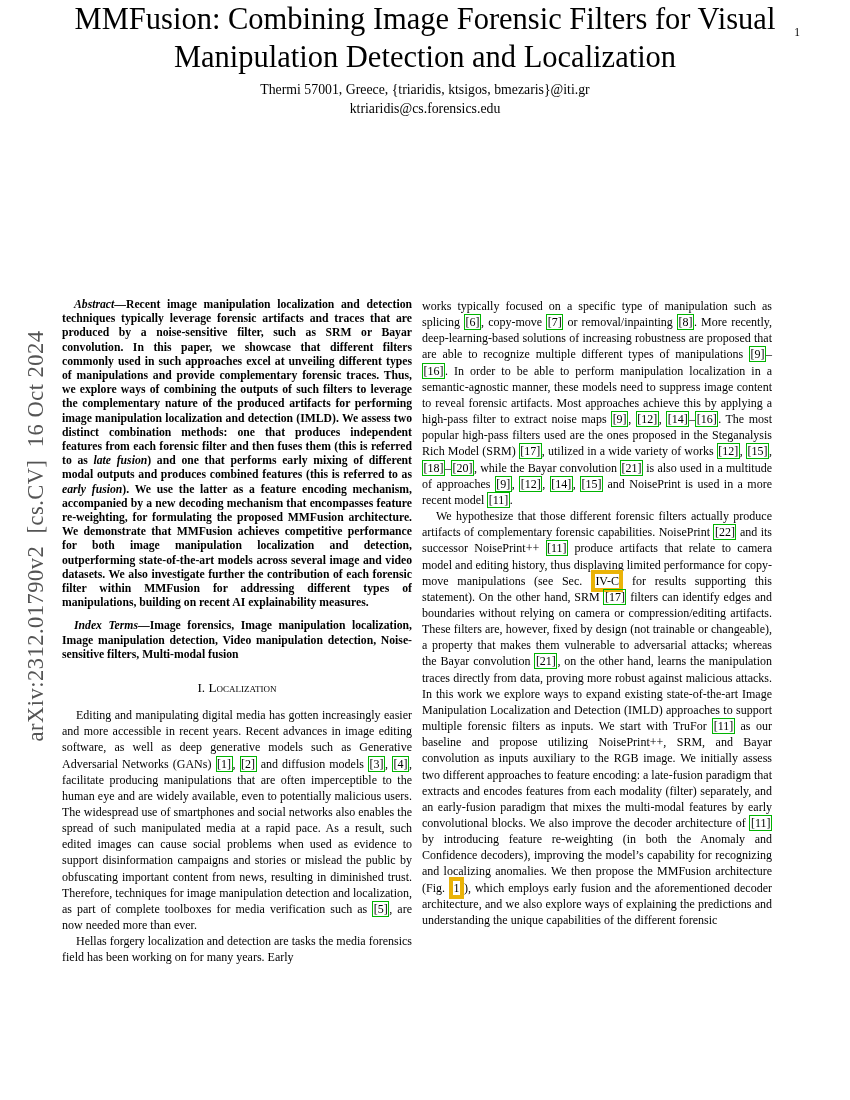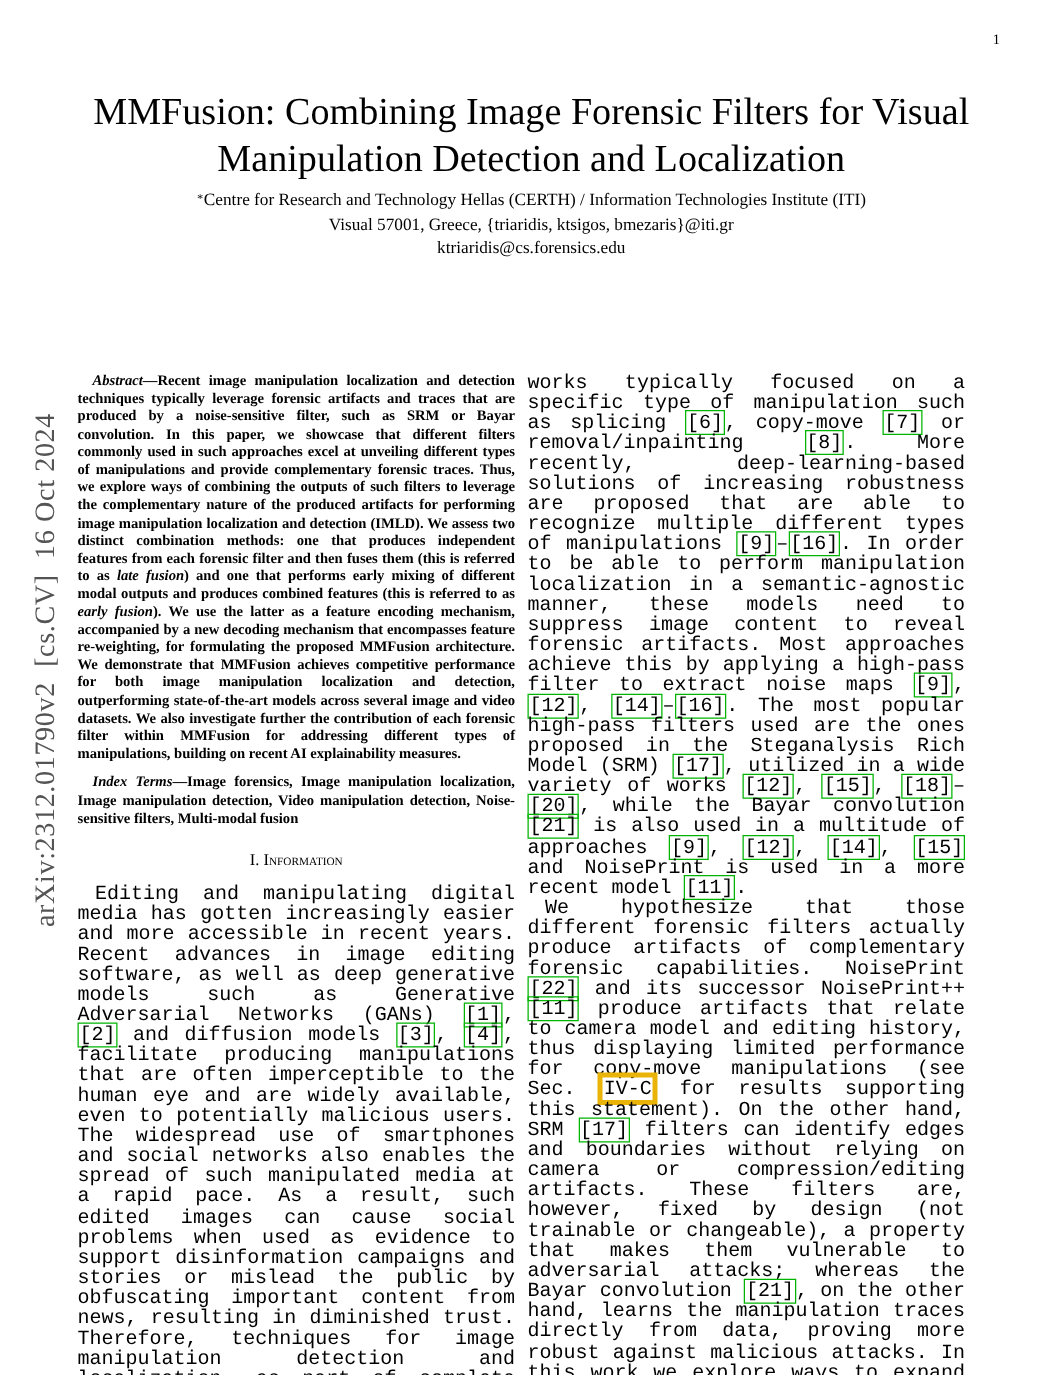--- a/index.html
+++ b/index.html
@@ -9,70 +9,69 @@
     background:#ffffff; color:#000;
     font-family:"Liberation Serif","DejaVu Serif",serif;
     overflow:hidden;
   }
   .pagenum { position:absolute; top:26px; right:50px; font-size:11.5px; }
   .arxiv {
     position:absolute; left:36px; top:536px;
     transform:translate(-50%,-50%) rotate(-90deg);
     white-space:pre; font-size:22.5px; letter-spacing:0.5px; color:#545454;
   }
-  .head { padding-top:70px; text-align:center; }
+  .head { text-align:center; }
   .title { font-weight:400; font-size:30.5px; line-height:38px; width:724px; margin:0 auto; }
   .authors { margin-top:15px; font-size:14.3px; }
   .affils { margin-top:5px; font-size:13.8px; line-height:18.6px; }
   sup { font-size:62%; vertical-align:baseline; position:relative; top:-0.45em; }
   .content { position:absolute; top:298px; left:62px; width:726px; display:flex; gap:10px; }
   .col { width:350px; }
   .abstract, .idxterms {
     font-size:11.7px; font-weight:bold; line-height:14.2px;
     text-align:justify; hyphens:auto; -webkit-hyphens:auto;
   }
   .abstract { margin-bottom:9px; text-indent:12px; }
   .idxterms { margin-bottom:18px; text-indent:12px; }
   .lead { font-style:italic; }
   .sec { font-weight:400; font-size:13.2px; text-align:center; margin:17px 0 11px; }
   .sc { font-variant:small-caps; }
   .body {
-    font-size:16px; line-height:16.15px; text-align:justify;
-    hyphens:auto;font-family:Liberation Mono, monospace; -webkit-hyphens:auto;
+    font-size:12px; line-height:16.15px; text-align:justify;
+    hyphens:auto; -webkit-hyphens:auto;
   }
   .ind { text-indent:14px; }
   .cbox { border:1px solid #00b400; padding:0 0.5px; }
   .rbox { border:4px solid #eab308; padding:0 0.5px; }
 </style>
 </head>
 <body>
 
 <div class="page">
 
   <div class="pagenum">1</div>
 
   <div class="arxiv">arXiv:2312.01790v2  [cs.CV]  16 Oct 2024</div>
 
   <header class="head">
     <h1 class="title">MMFusion: Combining Image Forensic Filters for Visual Manipulation Detection and Localization</h1>
     <div class="affils">
-      <div><sup>∗</sup>Centre for Research and Technology Hellas (CERTH) / Information Technologies Institute (ITI)</div>
-      <div>Visual 57001, Greece, {triaridis, ktsigos, bmezaris}@iti.gr</div>
+      <div>Thermi 57001, Greece, {triaridis, ktsigos, bmezaris}@iti.gr</div>
       <div>ktriaridis@cs.forensics.edu</div>
     </div>
   </header>
 
   <div class="content">
 
     <div class="col">
       <p class="abstract"><span class="lead">Abstract</span><span>—Recent image manipulation localization and detection techniques typically leverage forensic artifacts and traces that are produced by a noise-sensitive filter, such as SRM or Bayar convolution. In this paper, we showcase that different filters commonly used in such approaches excel at unveiling different types of manipulations and provide complementary forensic traces. Thus, we explore ways of combining the outputs of such filters to leverage the complementary nature of the produced artifacts for performing image manipulation localization and detection (IMLD). We assess two distinct combination methods: one that produces independent features from each forensic filter and then fuses them (this is referred to as <i>late fusion</i>) and one that performs early mixing of different modal outputs and produces combined features (this is referred to as <i>early fusion</i>). We use the latter as a feature encoding mechanism, accompanied by a new decoding mechanism that encompasses feature re-weighting, for formulating the proposed MMFusion architecture. We demonstrate that MMFusion achieves competitive performance for both image manipulation localization and detection, outperforming state-of-the-art models across several image and video datasets. We also investigate further the contribution of each forensic filter within MMFusion for addressing different types of manipulations, building on recent AI explainability measures.</span></p>
 
       <p class="idxterms"><span class="lead">Index Terms</span><span>—Image forensics, Image manipulation localization, Image manipulation detection, Video manipulation detection, Noise-sensitive filters, Multi-modal fusion</span></p>
 
-      <h2 class="sec"><span>I.</span> <span class="sc">Information</span></h2>
+      <h2 class="sec"><span>I.</span> <span class="sc">Localization</span></h2>
 
       <p class="body ind">Editing and manipulating digital media has gotten increasingly easier and more accessible in recent years. Recent advances in image editing software, as well as deep generative models such as Generative Adversarial Networks (GANs) <span class="cbox">[1]</span>, <span class="cbox">[2]</span> and diffusion models <span class="cbox">[3]</span>, <span class="cbox">[4]</span>, facilitate producing manipulations that are often imperceptible to the human eye and are widely available, even to potentially malicious users. The widespread use of smartphones and social networks also enables the spread of such manipulated media at a rapid pace. As a result, such edited images can cause social problems when used as evidence to support disinformation campaigns and stories or mislead the public by obfuscating important content from news, resulting in diminished trust. Therefore, techniques for image manipulation detection and localization, as part of complete toolboxes for media verification such as <span class="cbox">[5]</span>, are now needed more than ever.</p>
       <p class="body ind">Hellas forgery localization and detection are tasks the media forensics field has been working on for many years. Early</p>
     </div>
 
     <div class="col">
       <p class="body">works typically focused on a specific type of manipulation such as splicing <span class="cbox">[6]</span>, copy-move <span class="cbox">[7]</span> or removal/inpainting <span class="cbox">[8]</span>. More recently, deep-learning-based solutions of increasing robustness are proposed that are able to recognize multiple different types of manipulations <span class="cbox">[9]</span>–<span class="cbox">[16]</span>. In order to be able to perform manipulation localization in a semantic-agnostic manner, these models need to suppress image content to reveal forensic artifacts. Most approaches achieve this by applying a high-pass filter to extract noise maps <span class="cbox">[9]</span>, <span class="cbox">[12]</span>, <span class="cbox">[14]</span>–<span class="cbox">[16]</span>. The most popular high-pass filters used are the ones proposed in the Steganalysis Rich Model (SRM) <span class="cbox">[17]</span>, utilized in a wide variety of works <span class="cbox">[12]</span>, <span class="cbox">[15]</span>, <span class="cbox">[18]</span>–<span class="cbox">[20]</span>, while the Bayar convolution <span class="cbox">[21]</span> is also used in a multitude of approaches <span class="cbox">[9]</span>, <span class="cbox">[12]</span>, <span class="cbox">[14]</span>, <span class="cbox">[15]</span> and NoisePrint is used in a more recent model <span class="cbox">[11]</span>.</p>
       <p class="body ind">We hypothesize that those different forensic filters actually produce artifacts of complementary forensic capabilities. NoisePrint <span class="cbox">[22]</span> and its successor NoisePrint++ <span class="cbox">[11]</span> produce artifacts that relate to camera model and editing history, thus displaying limited performance for copy-move manipulations (see Sec. <span class="rbox">IV-C</span> for results supporting this statement). On the other hand, SRM <span class="cbox">[17]</span> filters can identify edges and boundaries without relying on camera or compression/editing artifacts. These filters are, however, fixed by design (not trainable or changeable), a property that makes them vulnerable to adversarial attacks; whereas the Bayar convolution <span class="cbox">[21]</span>, on the other hand, learns the manipulation traces directly from data, proving more robust against malicious attacks. In this work we explore ways to expand existing state-of-the-art Image Manipulation Localization and Detection (IMLD) approaches to support multiple forensic filters as inputs. We start with TruFor <span class="cbox">[11]</span> as our baseline and propose utilizing NoisePrint++, SRM, and Bayar convolution as inputs auxiliary to the RGB image. We initially assess two different approaches to feature encoding: a late-fusion paradigm that extracts and encodes features from each modality (filter) separately, and an early-fusion paradigm that mixes the multi-modal features by early convolutional blocks. We also improve the decoder architecture of <span class="cbox">[11]</span> by introducing feature re-weighting (in both the Anomaly and Confidence decoders), improving the model’s capability for recognizing and localizing anomalies. We then propose the MMFusion architecture (Fig. <span class="rbox">1</span>), which employs early fusion and the aforementioned decoder architecture, and we also explore ways of explaining the predictions and understanding the unique capabilities of the different forensic</p>
     </div>
 

